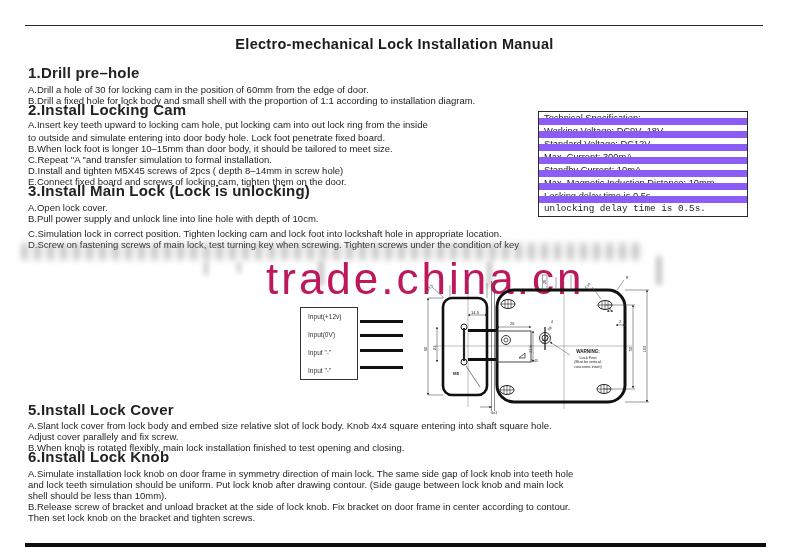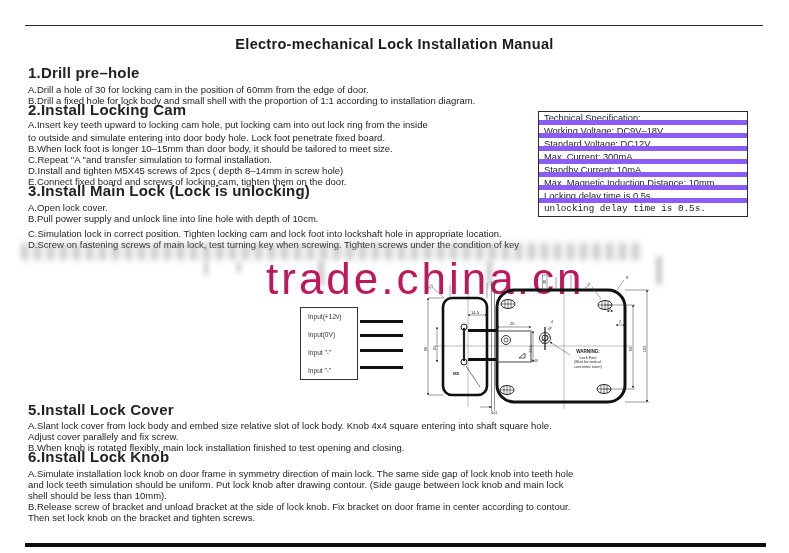--- a/index.html
+++ b/index.html
@@ -5,21 +5,21 @@
   * { margin:0; padding:0; box-sizing:border-box; }
   body { background:#e8e8e8; font-family:"Liberation Sans", sans-serif; }
   .page { position:relative; width:789px; height:553px; background:#ffffff; color:#1c1c1c; overflow:hidden; }
   .topline { position:absolute; left:25px; top:25px; width:738px; height:1px; background:#2a2a2a; }
   .botline { position:absolute; left:25px; top:543px; width:741px; height:4px; background:#0e0e0e; }
   .title { position:absolute; left:0; top:36px; width:100%; text-align:center; font-size:14.5px; font-weight:bold; letter-spacing:.3px; }
   .sec-h { position:absolute; left:28px; font-size:15px; font-weight:700; letter-spacing:.2px; color:#222; white-space:nowrap; }
   .bl { position:absolute; left:28px; font-size:9.5px; color:#242424; white-space:nowrap; letter-spacing:0;text-align:right; }
   
   .spec { position:absolute; left:538px; top:111px; width:210px; border:1.6px solid #2b2b2b; background:#fff; }
-  .spec .row { height:13px; line-height:12.5px; font-size:9.3px; padding-left:5px; border-bottom:5px solid #8b5cf6; white-space:nowrap; overflow:hidden; color:#222; }
+  .spec .row { height:13px; line-height:12.5px; font-size:9.3px; padding-left:5px; border-bottom:7px solid #8b5cf6; white-space:nowrap; overflow:hidden; color:#222; }
   .spec .row:last-child { border-bottom:none;font-family:Liberation Mono, monospace; }
   
   .wm { position:absolute; left:266px; top:257px; font-size:44px; letter-spacing:3px; color:#be185d; line-height:1; white-space:nowrap; }
   .smudge { position:absolute; left:22px; top:243px; width:622px; height:17px;
     background:repeating-linear-gradient(90deg, rgba(110,110,110,.50) 0 5px, rgba(210,210,210,.12) 5px 13px);
     filter:blur(3px); border-radius:2px; }
   .drip { position:absolute; background:rgba(130,130,130,.45); filter:blur(2.5px); border-radius:2px; }
   
   .wirebox { position:absolute; left:300px; top:307px; width:58px; height:73px; border:1.6px solid #333; }
   .wirebox .wl { height:18px; line-height:18px; font-size:6.6px; padding-left:7px; color:#333; white-space:nowrap; }

